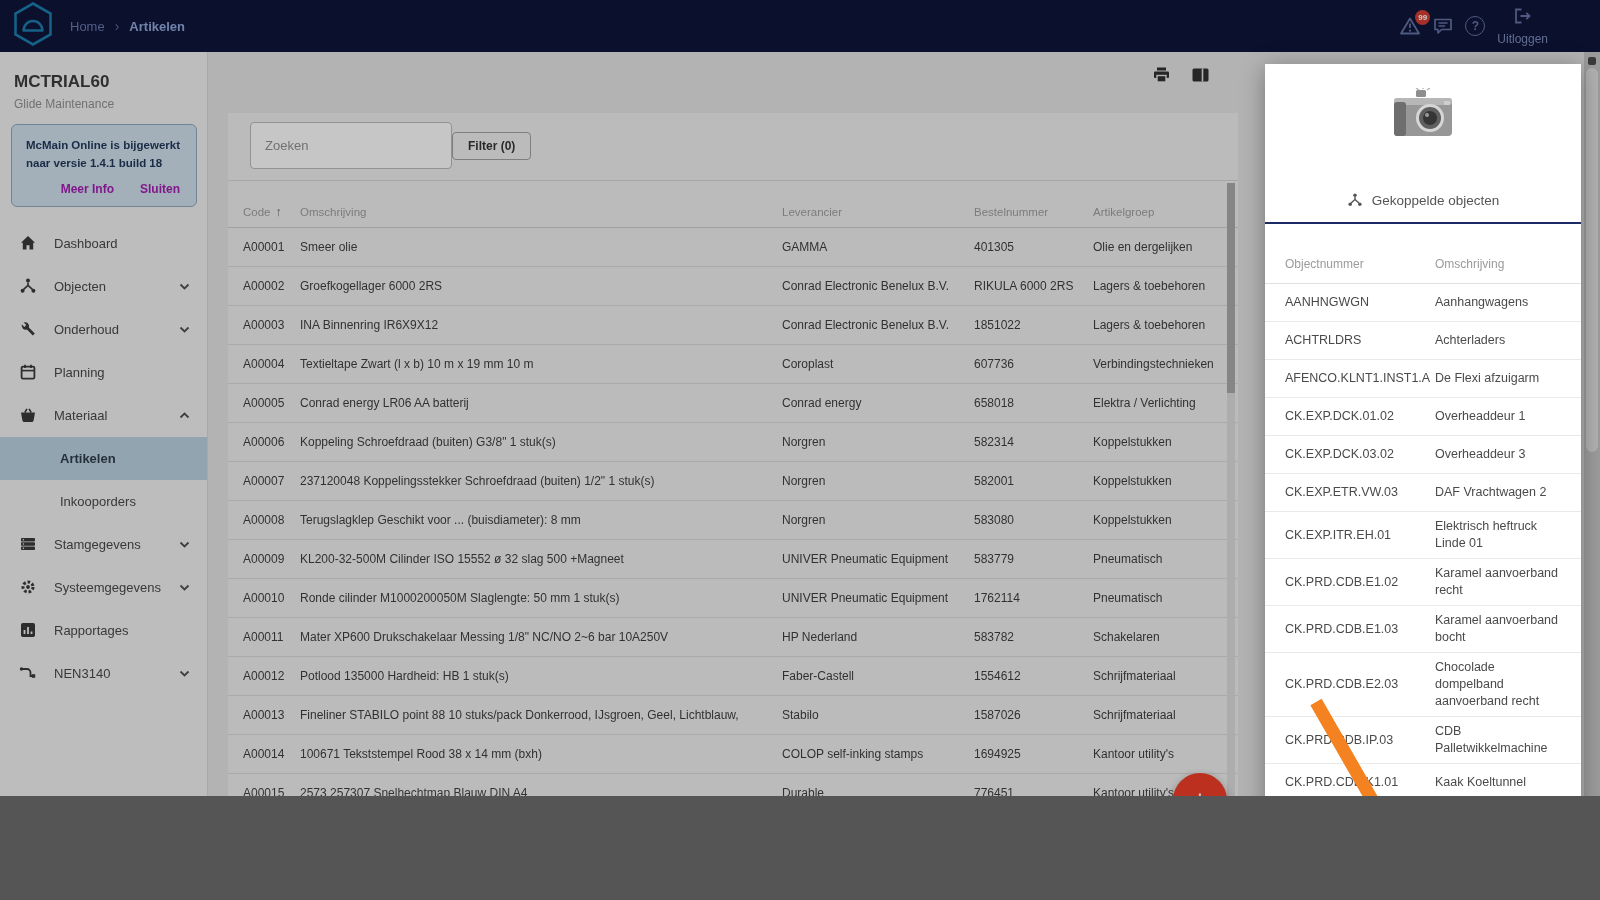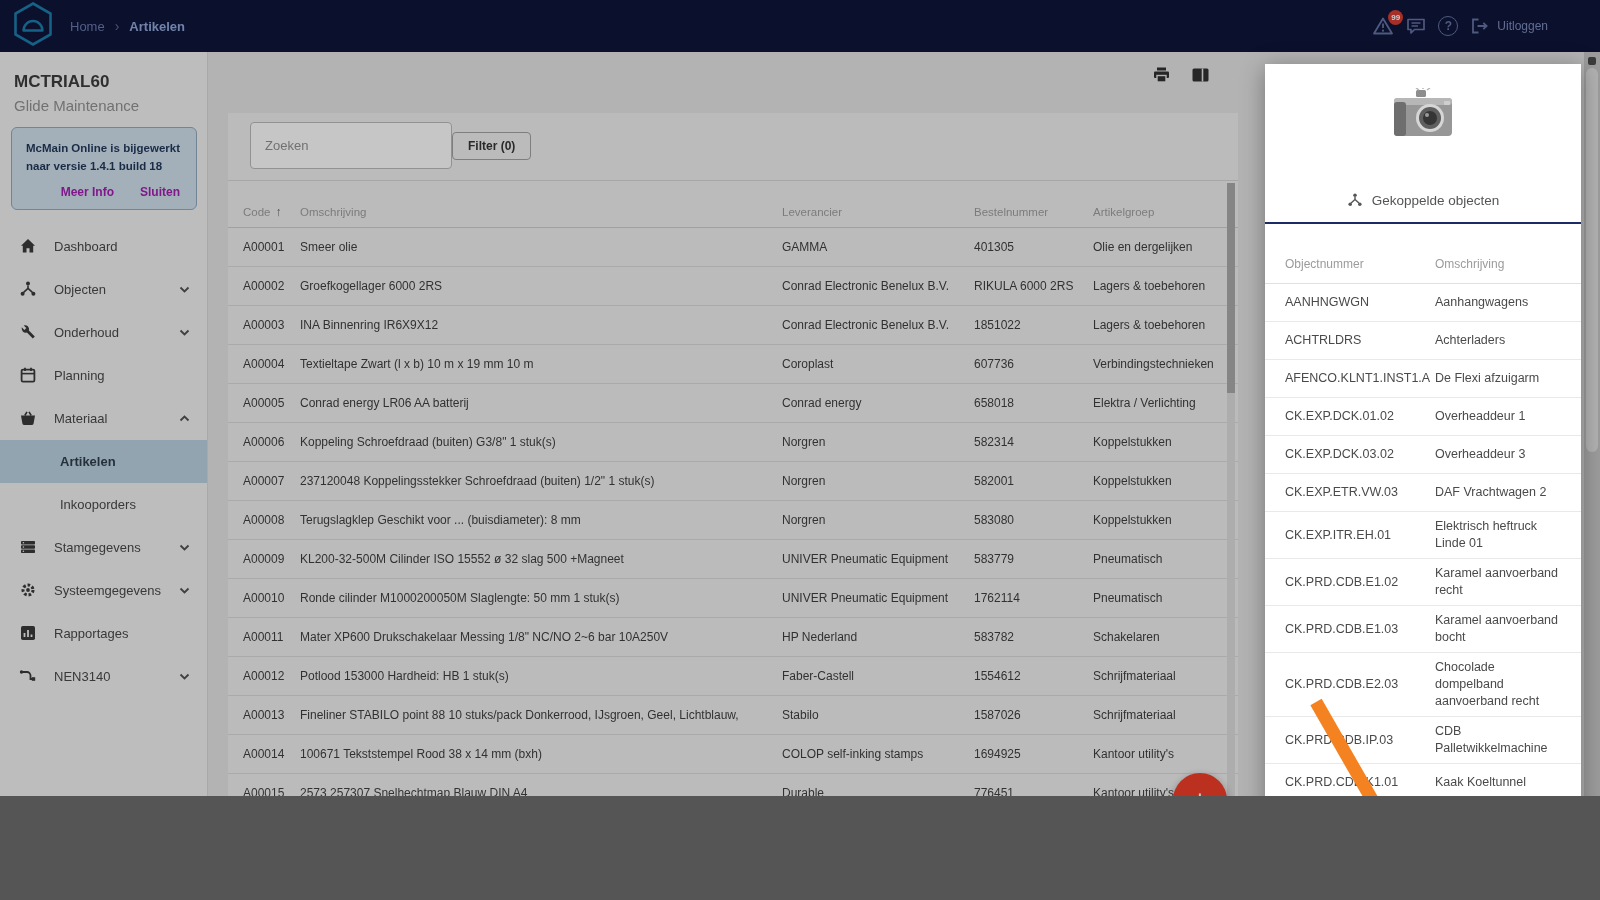--- a/index.html
+++ b/index.html
@@ -11,27 +11,27 @@
   .logo { margin-left:10px; }
   .crumbs { display:flex; align-items:center; gap:10px; margin-left:14px; font-size:13px; }
   .crumb-home { color:#6678a8; cursor:pointer; }
   .crumb-sep { color:#5a6a98; font-size:14px; }
   .crumb-cur { color:#8fa6d8; font-weight:bold; }
   .topbar-right { margin-left:auto; display:flex; align-items:center; gap:12px; margin-right:52px; }
   .tb-icon { position:relative; display:flex; align-items:center; justify-content:center; cursor:pointer; }
   .badge { position:absolute; top:-6px; right:-9px; min-width:15px; height:15px; border-radius:50%; background:var(--c-badge,#d23b2f); color:#fff; font-size:8px; font-weight:bold; display:flex; align-items:center; justify-content:center; }
   .help-circle { width:20px; height:20px; border:1.8px solid #62719f; border-radius:50%; color:#62719f; font-size:12px; font-weight:bold; display:flex; align-items:center; justify-content:center; }
   .help-circle::after { content:"?"; }
-  .logout { display:flex; align-items:center; gap:7px; cursor:pointer; }
+  .logout { display:flex; align-items:center; gap:7px; cursor:pointer;flex-direction:column; }
   .logout-label { color:#7b8ab8; font-size:12px; }
 
   
   .sidebar { position:absolute; top:52px; left:0; width:208px; height:848px; background:#f0f0f0; border-right:1px solid #d6d6d6; }
   .acct-name { font-size:17px; font-weight:bold; color:#3a3a3a; padding:20px 0 0 14px; }
-  .acct-sub { font-size:15px; color:#8f8f8f; padding:5px 0 0 14px; }
+  .acct-sub { font-size:12px; color:#8f8f8f; padding:5px 0 0 14px; }
   .update-card { margin:13px 10px 0 11px; background:#cfdfe9; border:1px solid #8fa8ba; border-radius:6px; padding:11px 12px 10px 14px; }
   .update-msg { font-size:11.5px; font-weight:bold; color:#1f3557; line-height:1.6; }
   .update-actions { display:flex; justify-content:flex-end; gap:26px; margin-top:9px; padding-right:4px; }
   .update-btn { font-size:12px; font-weight:bold; color:#a21caf; cursor:pointer; }
   .menu { margin-top:15px; }
   .mi { height:43px; display:flex; align-items:center; padding-left:19px; cursor:pointer; }
   .mi-icon { width:18px; height:18px; flex:0 0 18px; display:flex; align-items:center; justify-content:center; }
   .mi-label { font-size:13px; color:#474747; margin-left:17px; flex:1; }
   .mi-chev { margin-right:17px; display:flex; }
   .mi.sub { padding-left:60px; }
@@ -390,21 +390,21 @@
         </div>
         <div class="trow tgrid">
           <span>A00011</span>
           <span>Mater XP600 Drukschakelaar Messing 1/8" NC/NO 2~6 bar 10A250V</span>
           <span>HP Nederland</span>
           <span>583782</span>
           <span>Schakelaren</span>
         </div>
         <div class="trow tgrid">
           <span>A00012</span>
-          <span>Potlood 153000 Hardheid: HB 1 stuk(s)</span>
+          <span>Potlood 135000 Hardheid: HB 1 stuk(s)</span>
           <span>Faber-Castell</span>
           <span>1554612</span>
           <span>Schrijfmateriaal</span>
         </div>
         <div class="trow tgrid">
           <span>A00013</span>
           <span>Fineliner STABILO point 88 10 stuks/pack Donkerrood, IJsgroen, Geel, Lichtblauw,</span>
           <span>Stabilo</span>
           <span>1587026</span>
           <span>Schrijfmateriaal</span>

